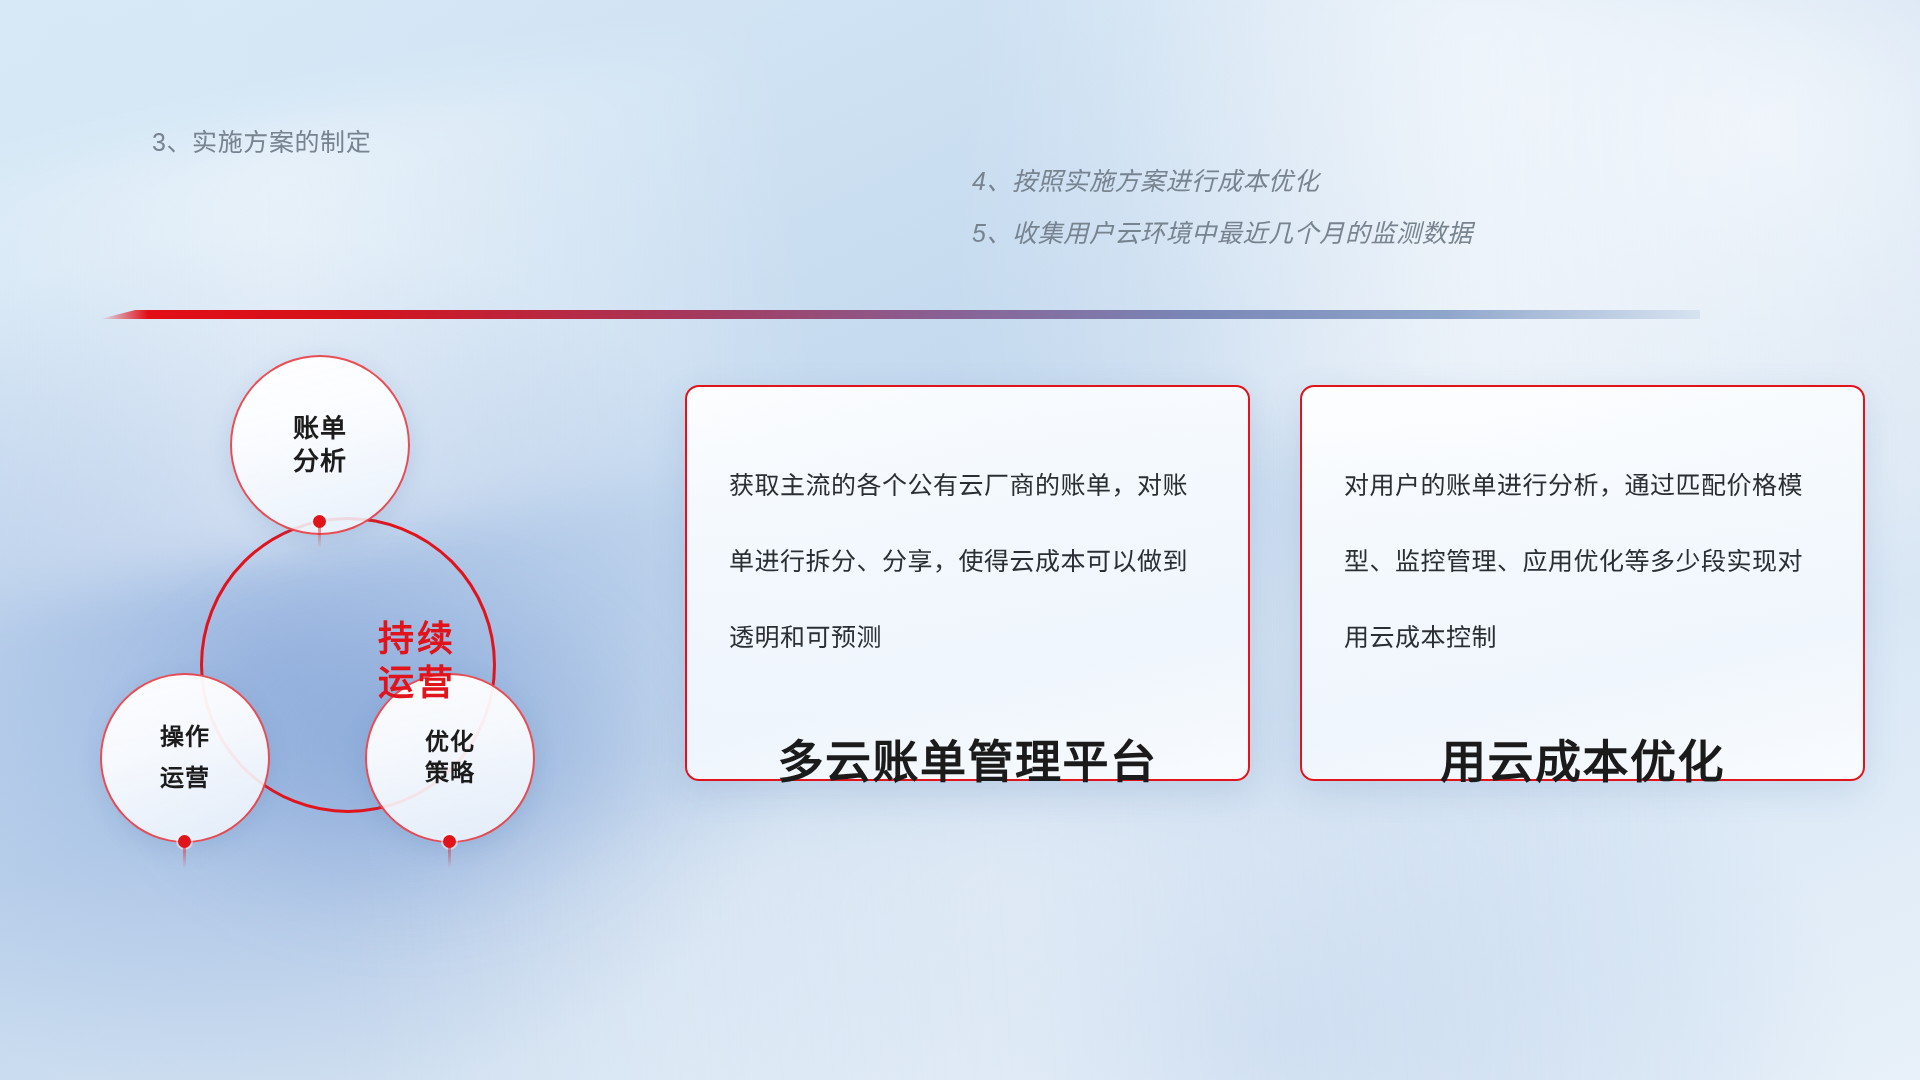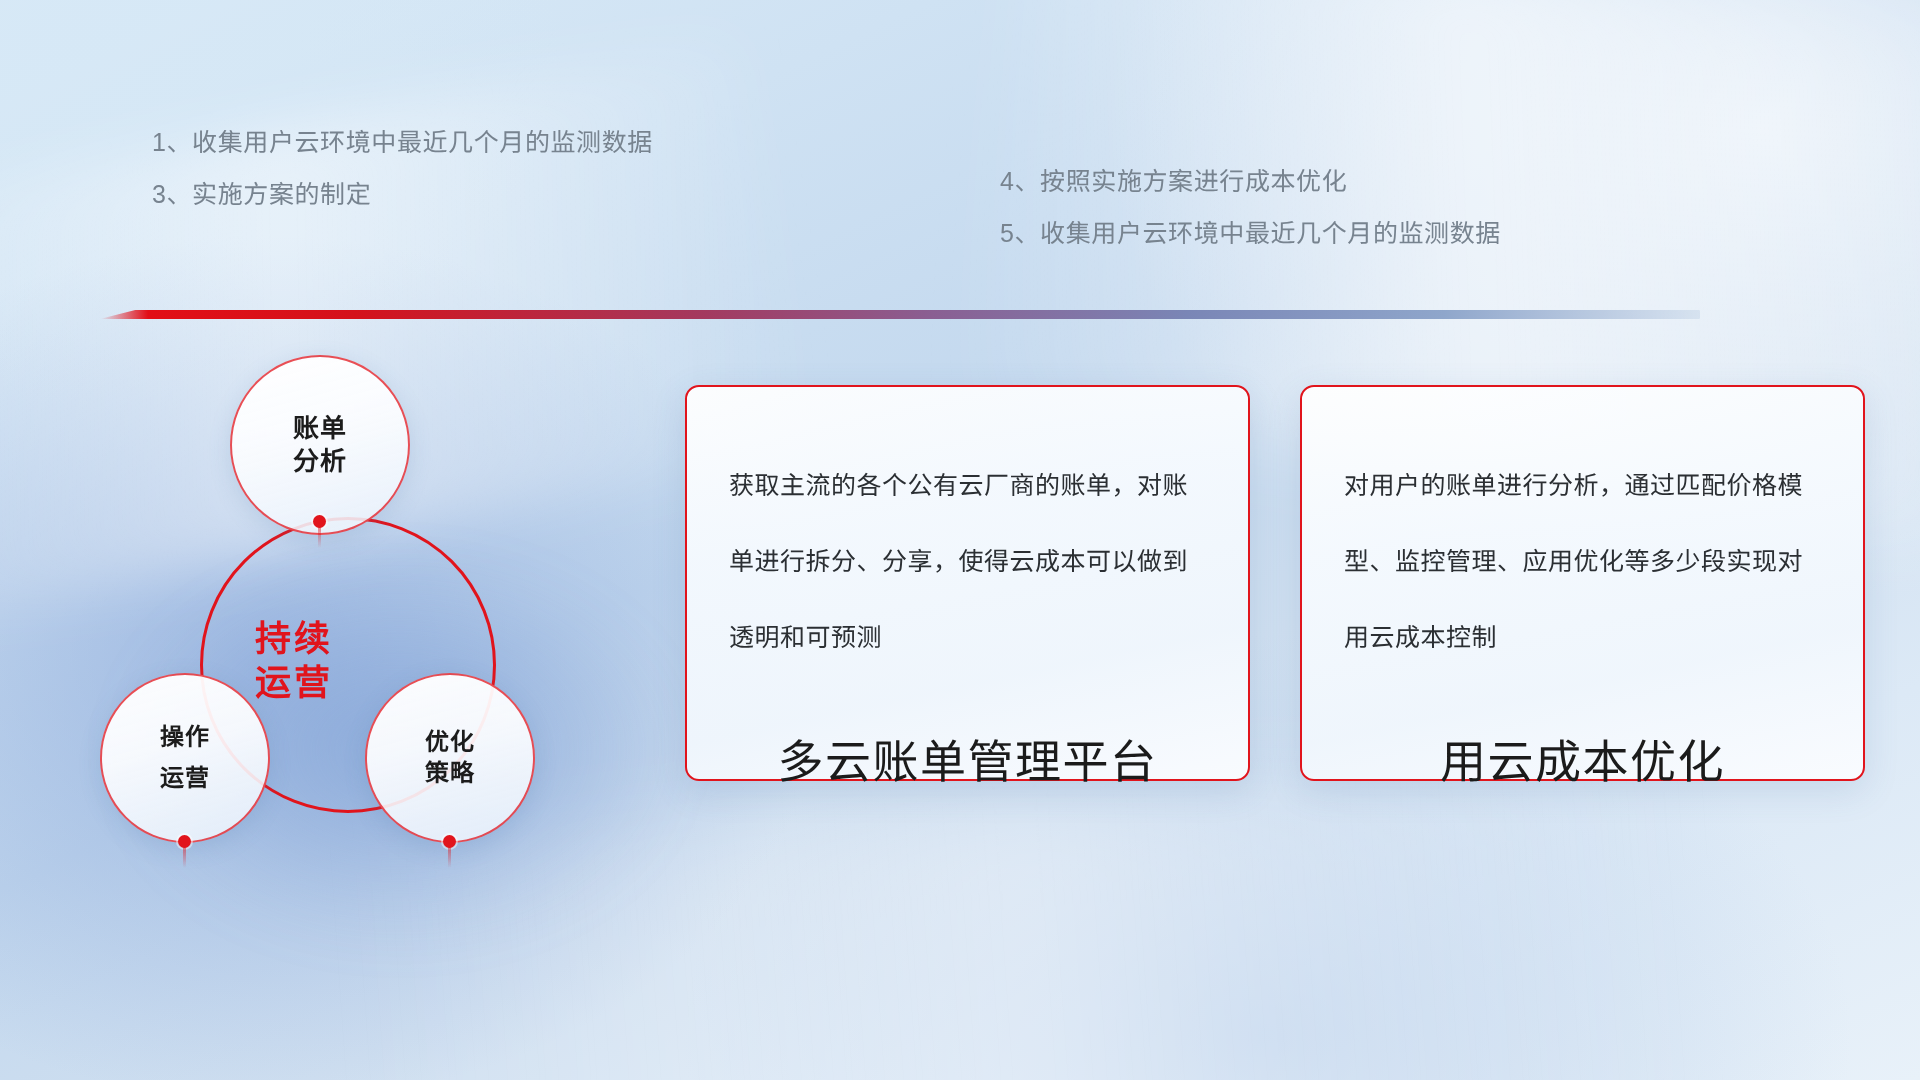--- a/index.html
+++ b/index.html
@@ -66,21 +66,21 @@
   }
   .list-col {
     position: absolute;
     color: #77838f;
     font-size: 25px;
     line-height: 52px;
     letter-spacing: 0.6px;
     white-space: nowrap;
   }
   .list-col.left  { left: 152px; top: 116px; }
-  .list-col.right { left: 1000px; top: 155px; }
+  .list-col.right { left: 972px; top: 155px; font-style: italic; }
   .list-item { display: block; }
   .list-num { display: inline; }
 
   
   .top-divider {
     position: absolute;
     left: 100px;
     top: 310px;
     width: 1600px;
     height: 9px;
@@ -134,23 +134,23 @@
   }
   .bubble-top    { left: 130px; top: 0px;   width: 180px; height: 180px; justify-content: center; }
   .bubble-left   { left: 0px;   top: 318px; width: 170px; height: 170px; gap: 10px; }
   .bubble-right  { left: 265px; top: 318px; width: 170px; height: 170px; }
   .bubble-left, .bubble-right { font-size: 24px; }
 
   .bubble-line { display: block; }
 
   .ring-center {
     position: absolute;
-    left: 155px; top: 262px;
+    left: 166px; top: 262px;
     width: 190px;
-    text-align: left;
+    text-align: right;
     color: #e1141c;
     font-size: 36px;
     font-weight: bold;
     line-height: 1.22;
     letter-spacing: 3px;
   }
   .ring-center span { display: block; }
 
   .node-dot {
     position: absolute;
@@ -213,41 +213,38 @@
         #8094c0 74%,
         rgba(170,192,220,0.35) 100%);
     clip-path: polygon(0% 100%, 3.2% 0%, 100% 0%, 100% 100%);
     border-radius: 1px;
   }
   .card-title {
     margin-top: auto;
     margin-bottom: 40px;
     color: #1b1b1b;
     font-size: 46px;
-    font-weight: normal;
+    font-weight: bold;
     letter-spacing: 1.5px;
     text-align: center;
   }
 </style>
 </head>
 <body>
 
 <div id="slide">
 
   <div class="bg-streak streak-a"></div>
   <div class="bg-streak streak-b"></div>
   <div class="bg-streak streak-c"></div>
   <div class="bg-streak streak-d"></div>
 
   <div class="lists">
 
     <div class="list-col left">
-      <div class="list-item">
-        <span class="list-num">1、</span><span>收集用户云环境中最近几个月的监测数据</span>
-      </div>
       <div class="list-item">
         <span class="list-num">3、</span><span>实施方案的制定</span>
       </div>
     </div>
 
     <div class="list-col right">
       <div class="list-item">
         <span class="list-num">4、</span><span>按照实施方案进行成本优化</span>
       </div>
       <div class="list-item">

